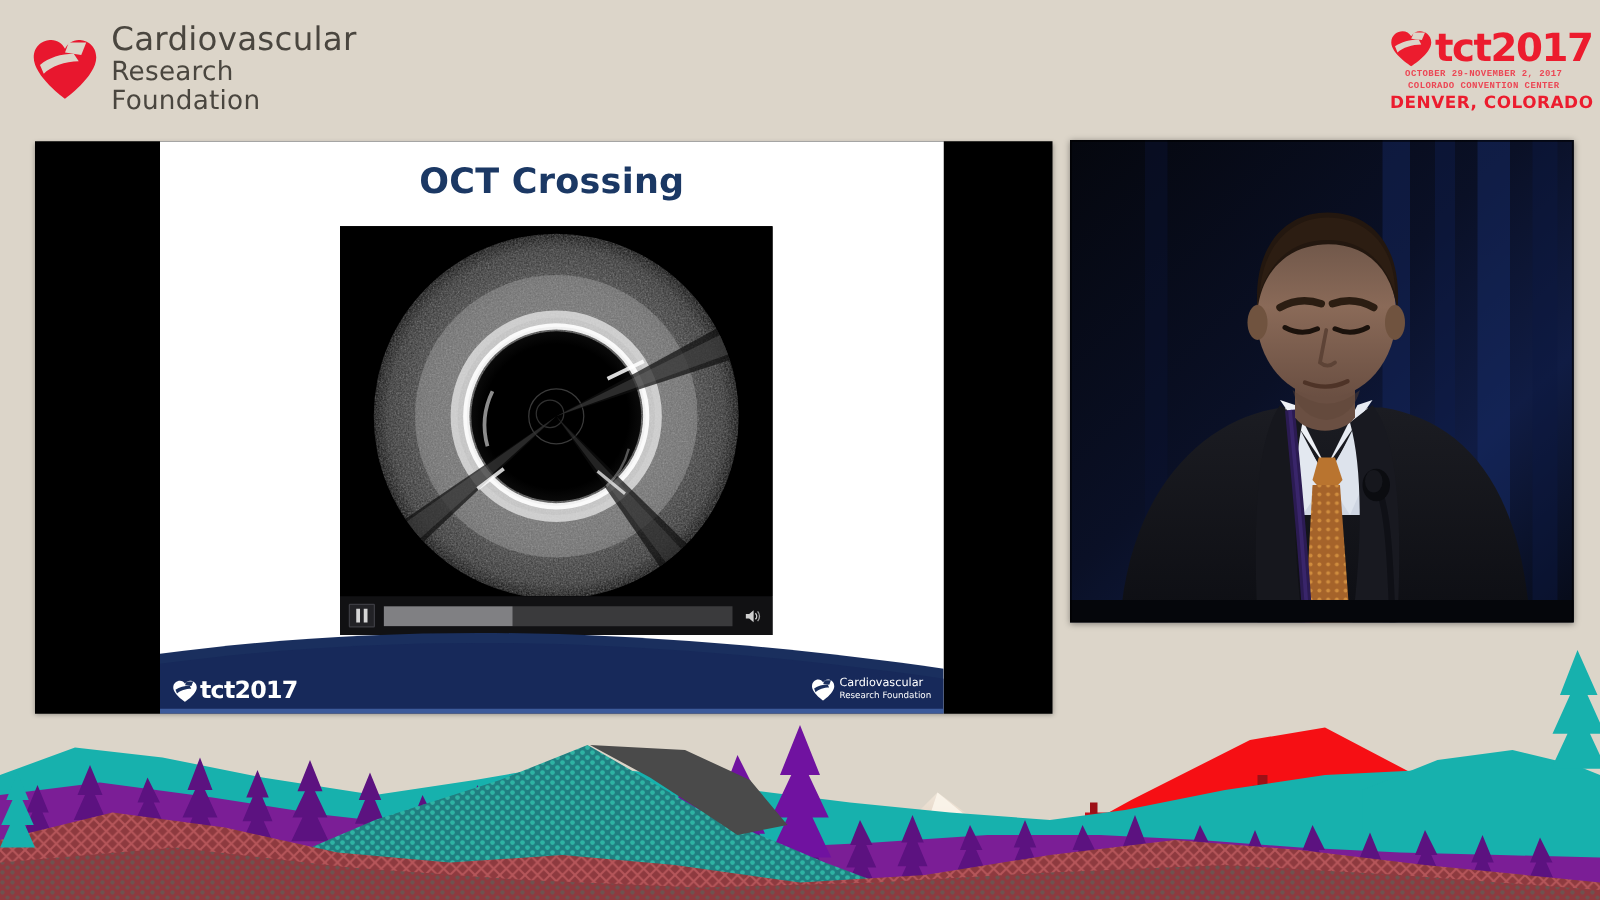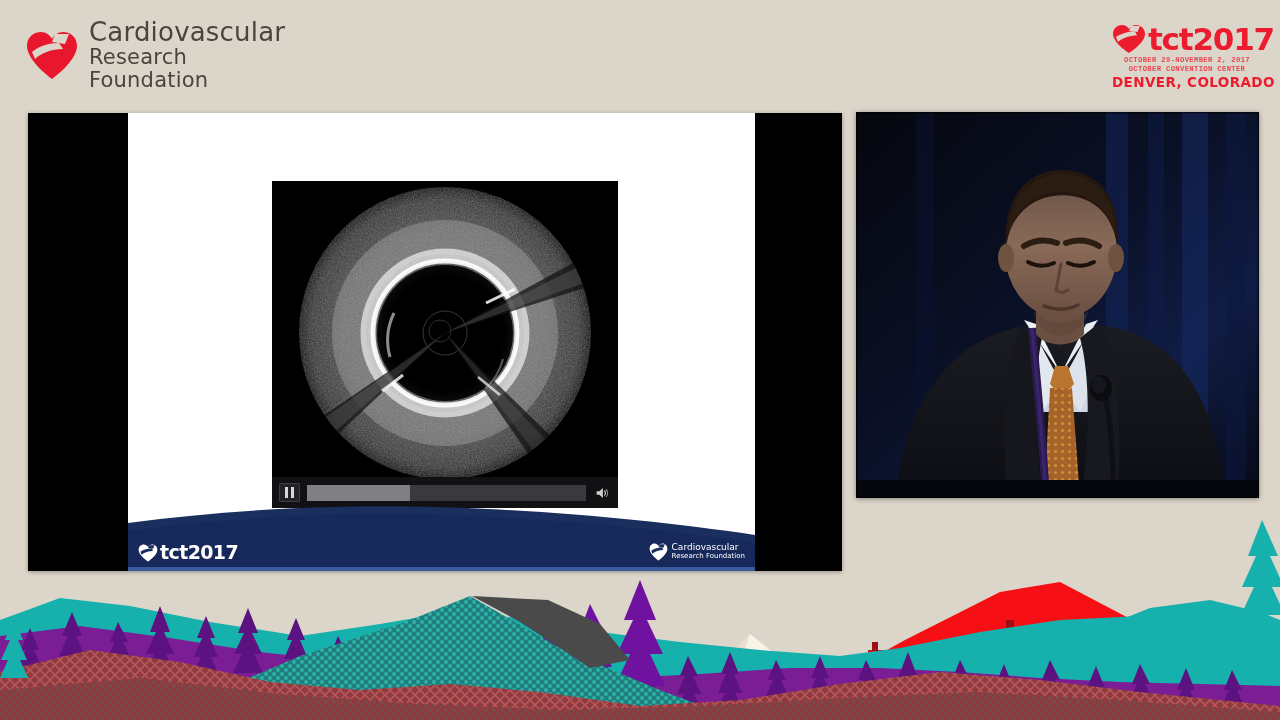--- a/index.html
+++ b/index.html
@@ -333,27 +333,28 @@
   <div id="tct-logo">
     <div class="tct-top">
       <svg class="tct-mark" viewBox="0 0 34 30">
         <path d="M17 29 C17 29 1 19 1 10 C1 4 6 1 10 1 C13 1 15.5 2.5 17 5 C18.5 2.5 21 1 24 1 C28 1 33 4 33 10 C33 19 17 29 17 29 Z" fill="#ec1c2e"></path>
         <path d="M4 13 C9 9.5 16 7.5 23 7.5 L25 11.5 C18 11.5 10 14 6 18 Z" fill="#dcd5c9"></path>
         <path d="M19 2 L28 2 L25.5 8 L17 7 Z" fill="#dcd5c9"></path>
       </svg>
       <span class="tct-word">tct2017</span>
     </div>
     <div class="tct-sub1">OCTOBER 29-NOVEMBER 2, 2017</div>
-    <div class="tct-sub2">OCTOBER CONVENTION CENTER</div>
+    <div class="tct-sub2">COLORADO CONVENTION CENTER</div>
     <div class="tct-sub3">DENVER, COLORADO</div>
   </div>
 
   <div id="slide-panel">
     <div id="slide-canvas">
 
+      <div id="slide-title">OCT Crossing</div>
 
       <div id="oct-player">
 
         <div id="oct-image">
           <svg viewBox="0 0 346 296" width="346" height="296" preserveAspectRatio="none">
             <defs>
               <radialGradient id="octGlow" cx="50%" cy="50%" r="50%">
                 <stop offset="0%" stop-color="#000000"></stop>
                 <stop offset="30%" stop-color="#070707"></stop>
                 <stop offset="46%" stop-color="#8a8a8a"></stop>

